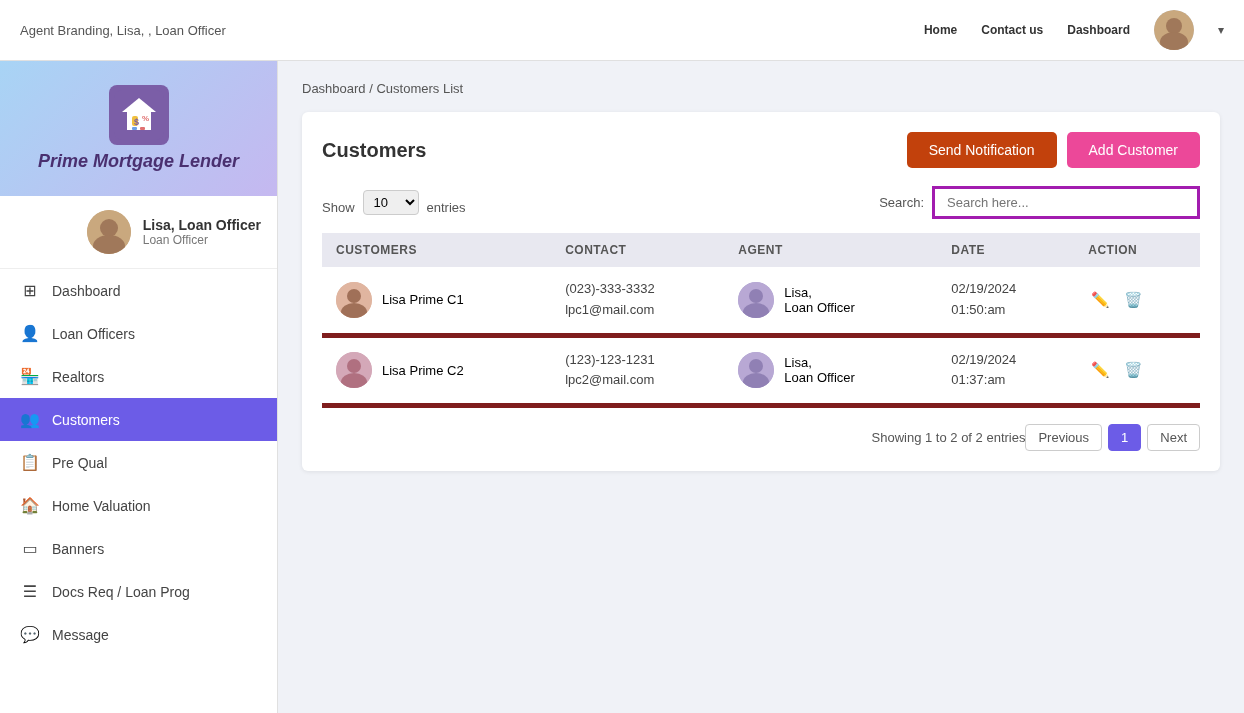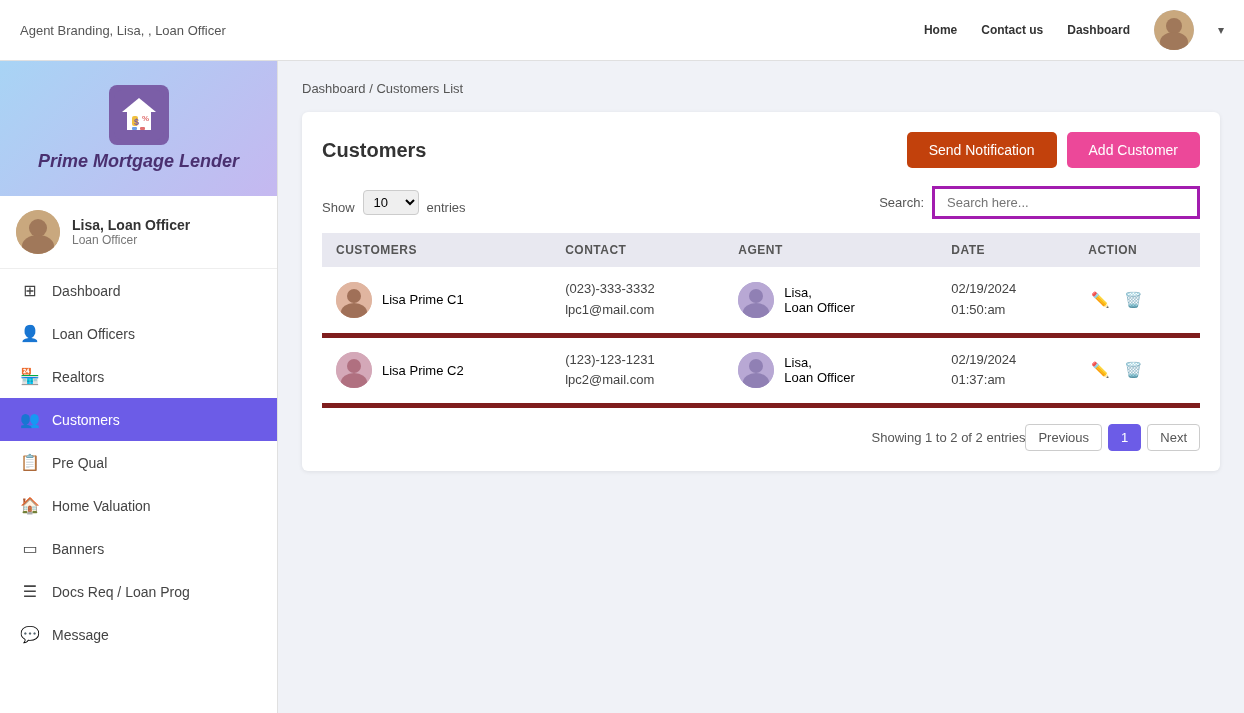--- a/index.html
+++ b/index.html
@@ -89,20 +89,21 @@
       font-weight: bold;
       color: #4a3070;
       font-style: italic;
     }
     .sidebar-user {
       display: flex;
       align-items: center;
       padding: 14px 16px;
       border-bottom: 1px solid #eee;
       gap: 12px;
+      justify-content: flex-end;
     }
     .sidebar-user-avatar {
       width: 44px;
       height: 44px;
       border-radius: 50%;
       background: #c9a87e;
       display: flex;
       align-items: center;
       justify-content: center;
       font-size: 20px;

